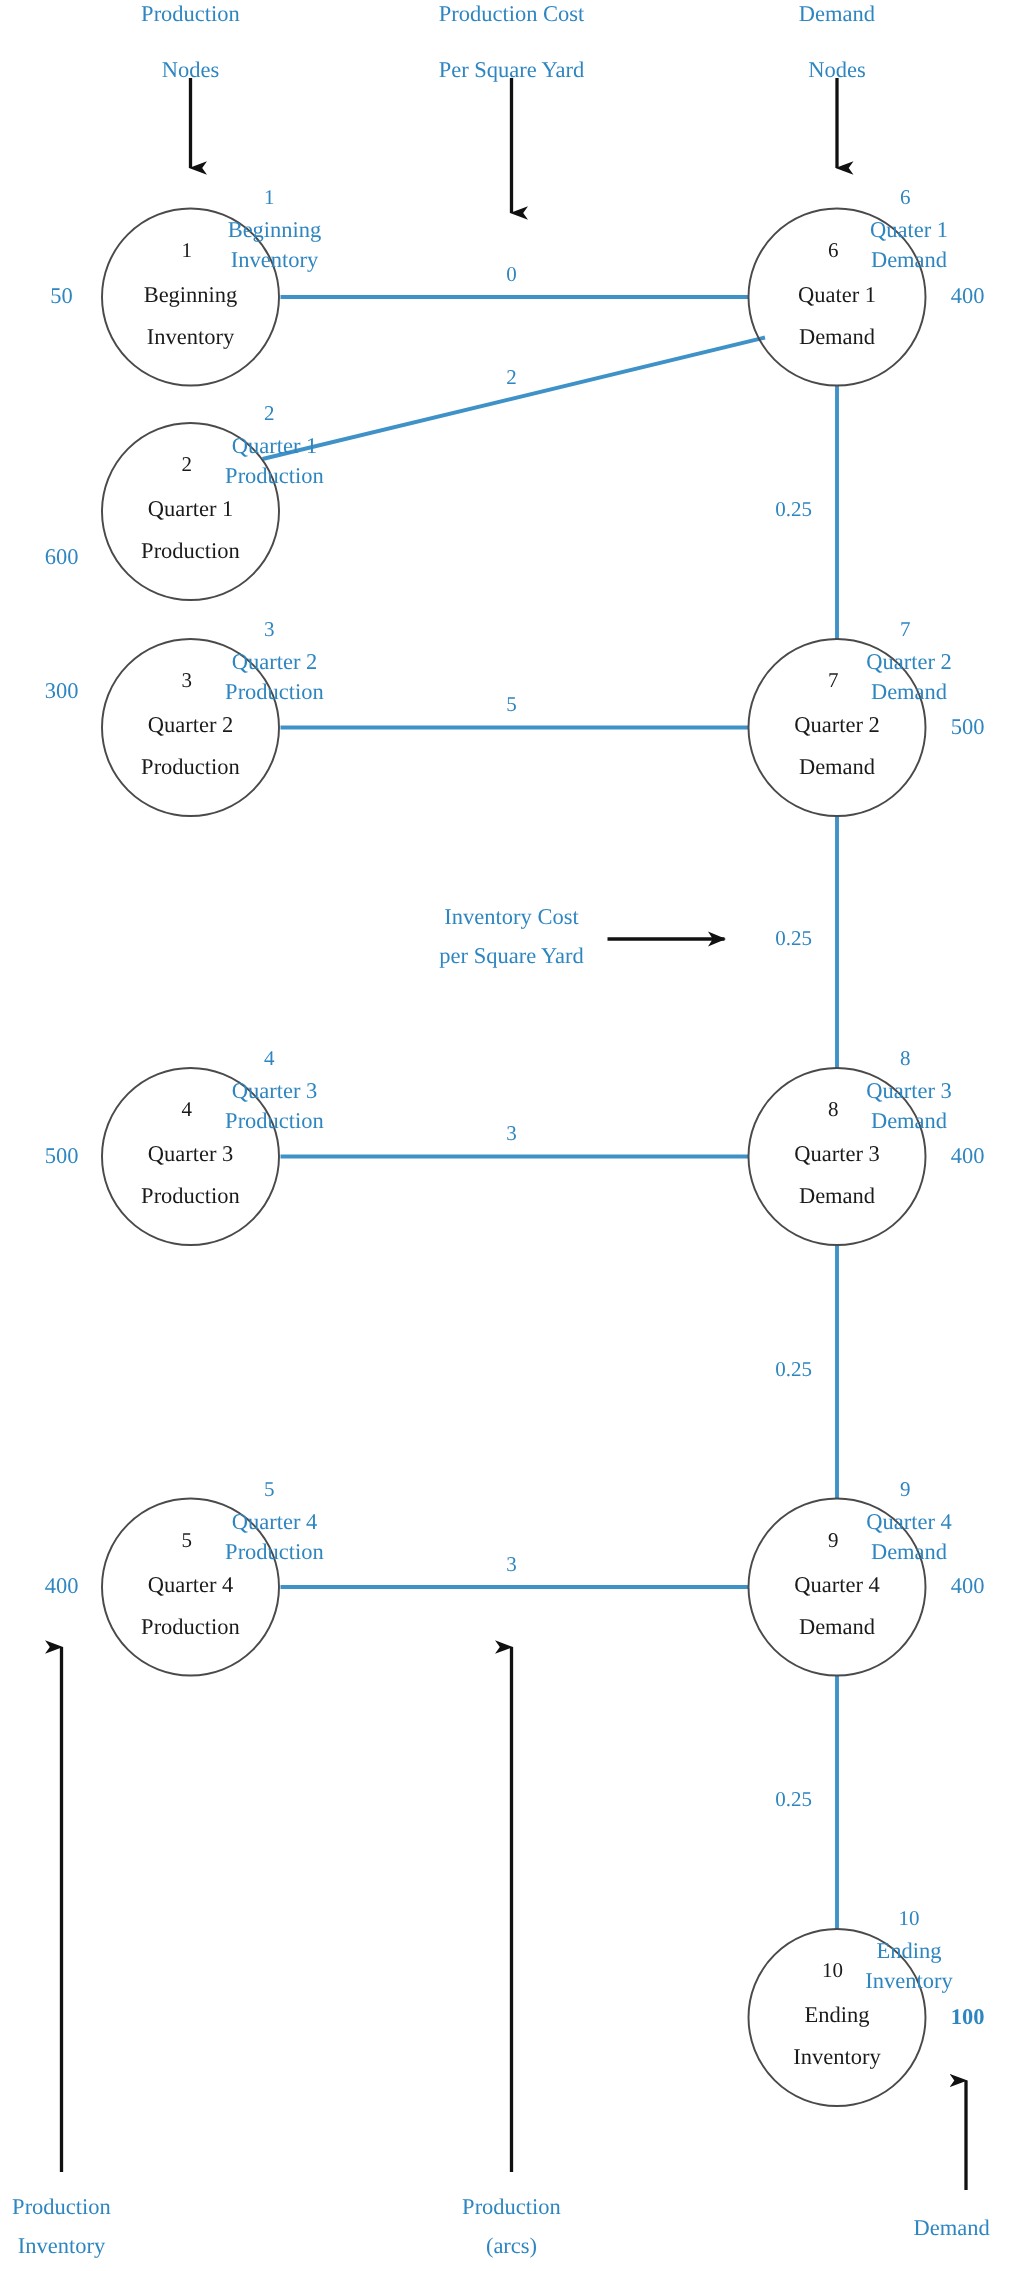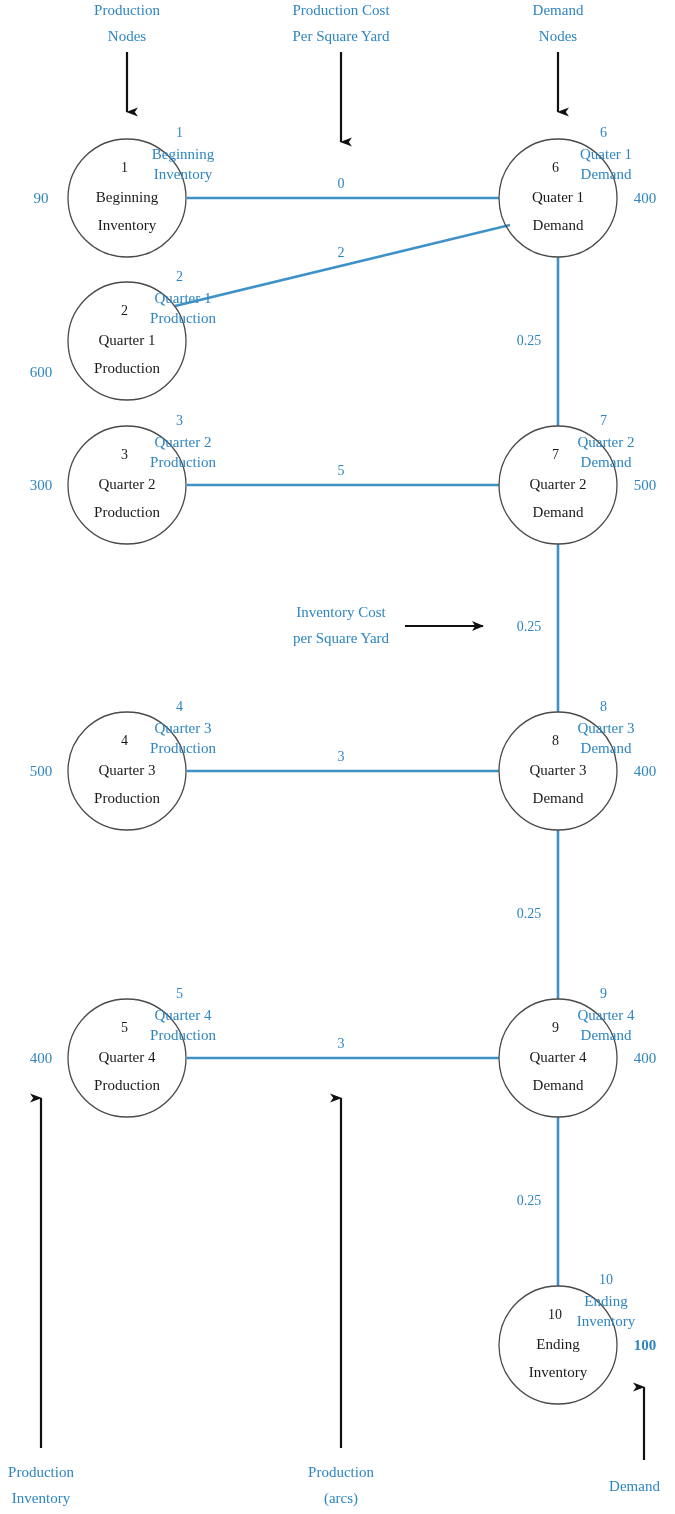--- a/index.html
+++ b/index.html
@@ -10,21 +10,21 @@
   }
   #stage{position:relative;width:675px;height:1514px;}
   svg#net{position:absolute;left:0;top:0;width:675px;height:1514px;}
 
   
   .lbl{position:absolute;white-space:nowrap;line-height:1.0;}
   .blue{color:#2e86c1;}
   .black{color:#1a1a1a;}
 
   .hdr{font-size:15px;text-align:center;}
-  .hdr .l2{display:block;margin-top:11px;}
+  .hdr .l2{display:block;margin-top:22px;}
 
   .node-num{font-size:14px;}
   .node-line{font-size:15px;}
 
   .blue-node-num{font-size:14px;}
   .blue-node-line{font-size:15px;}
 
   .side-val{font-size:15px;}
   .side-val.bold{font-weight:bold;}
 
@@ -173,23 +173,23 @@
   <div class="lbl blue-node-line blue" style="left:606px;top:741px;transform:translateX(-50%);">Demand</div>
 
   <div class="lbl blue-node-num blue" style="left:600px;top:987px;">9</div>
   <div class="lbl blue-node-line blue" style="left:606px;top:1008px;transform:translateX(-50%);">Quarter 4</div>
   <div class="lbl blue-node-line blue" style="left:606px;top:1028px;transform:translateX(-50%);">Demand</div>
 
   <div class="lbl blue-node-num blue" style="left:599px;top:1273px;">10</div>
   <div class="lbl blue-node-line blue" style="left:606px;top:1294px;transform:translateX(-50%);">Ending</div>
   <div class="lbl blue-node-line blue" style="left:606px;top:1314px;transform:translateX(-50%);">Inventory</div>
 
-  <div class="lbl side-val blue" style="left:41px;top:191px;transform:translateX(-50%);">90</div>
+  <div class="lbl side-val blue" style="left:41px;top:191px;transform:translateX(-50%);">50</div>
   <div class="lbl side-val blue" style="left:41px;top:334px;transform:translateX(-50%);margin-top:31px;">600</div>
-  <div class="lbl side-val blue" style="left:41px;top:478px;transform:translateX(-50%);">300</div>
+  <div class="lbl side-val blue" style="left:41px;top:454px;transform:translateX(-50%);">300</div>
   <div class="lbl side-val blue" style="left:41px;top:764px;transform:translateX(-50%);">500</div>
   <div class="lbl side-val blue" style="left:41px;top:1051px;transform:translateX(-50%);">400</div>
 
   <div class="lbl side-val blue" style="left:645px;top:191px;transform:translateX(-50%);">400</div>
   <div class="lbl side-val blue" style="left:645px;top:478px;transform:translateX(-50%);">500</div>
   <div class="lbl side-val blue" style="left:645px;top:764px;transform:translateX(-50%);">400</div>
   <div class="lbl side-val blue" style="left:645px;top:1051px;transform:translateX(-50%);">400</div>
   <div class="lbl side-val blue bold" style="left:645px;top:1338px;transform:translateX(-50%);">100</div>
 
   <div class="lbl edge-val blue" style="left:341px;top:177px;transform:translateX(-50%);">0</div>

